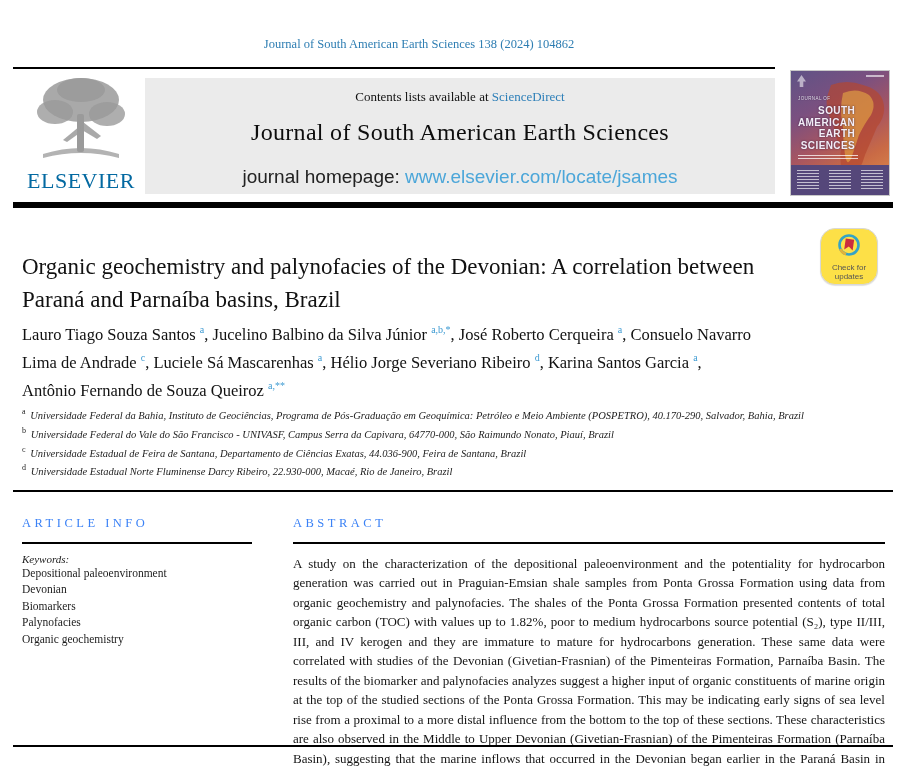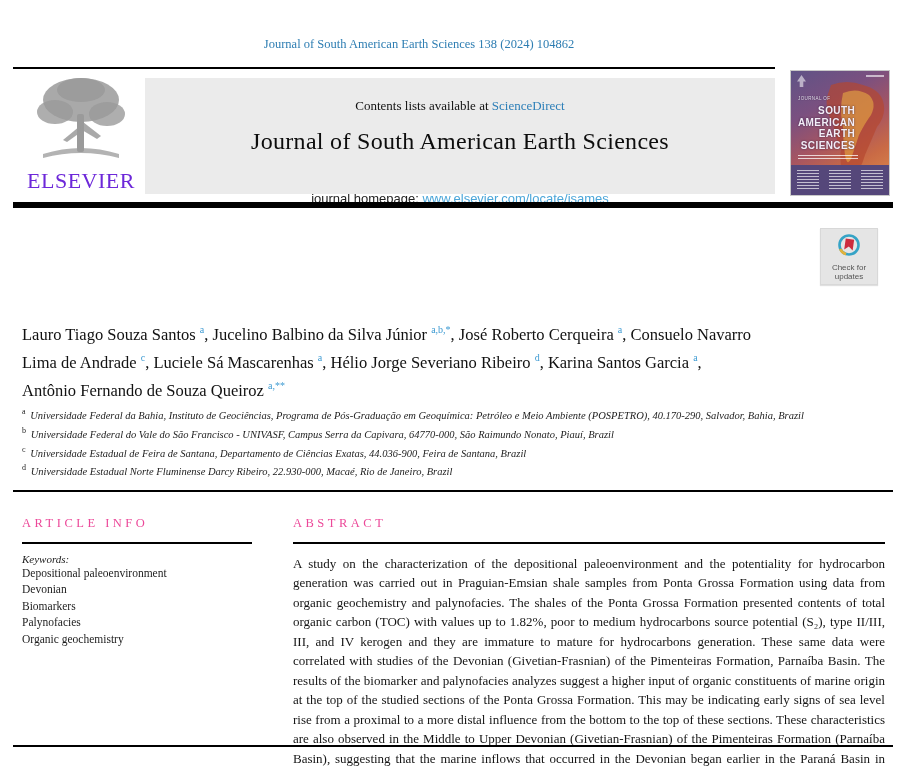--- a/index.html
+++ b/index.html
@@ -8,28 +8,28 @@
   #page { position: relative; width: 906px; height: 768px; background: #fff; }
 
   
   .citation { position: absolute; top: 37px; left: 0; width: 838px; text-align: center;
               font-size: 12.5px; color: #2d7db2; }
 
   
   .rule-thin-top { position: absolute; top: 67px; left: 13px; width: 762px; height: 2px; background: #000; }
   .masthead-panel { position: absolute; top: 78px; left: 145px; width: 630px; height: 116px;
                     background: #ebebeb; text-align: center; }
-  .contents-line { margin-top: 20px; font-size: 13px; color: #111; }
+  .contents-line { margin-top: 11px; font-size: 13px; color: #111; }
   .link-sd { color: #2d7fb8; cursor: pointer; }
   .journal-title { margin-top: 14px; font-size: 24px; color: #0d0d0d; letter-spacing: 0.3px; }
-  .homepage-line { margin-top: 36px; font-family: "Liberation Sans", sans-serif; font-size: 13px; color: #222; }
+  .homepage-line { margin-top: 20px; font-family: "Liberation Sans", sans-serif; font-size: 19px; color: #222; }
   .link-home { color: #4ba6d9; cursor: pointer; }
 
   .elsevier-logo { position: absolute; top: 74px; left: 20px; width: 122px; height: 122px; text-align: center; }
-  .elsevier-word { font-size: 22px; color: #6d28d9; letter-spacing: 0.5px; margin-top: -2px; }
+  .elsevier-word { font-size: 22px; color: #0369a1; letter-spacing: 0.5px; margin-top: -2px; }
 
   .cover-thumb { position: absolute; top: 70px; left: 790px; width: 100px; height: 126px;
                  border: 1px solid #c9c9c9; overflow: hidden;
                  background: linear-gradient(150deg, #5f5386 0%, #7a5080 28%, #a85560 52%, #c96a45 72%, #e0924c 100%); text-align: right; }
   .cover-map { position: absolute; top: 8px; right: 2px; width: 74px; height: 108px; opacity: 0.9; }
   .cover-title { position: absolute; top: 34px; left: 7px; color: #f3eef7;
                  font-family: "Liberation Sans", sans-serif; font-weight: bold; font-size: 10px;
                  line-height: 11.5px; letter-spacing: 0.4px; text-shadow: 0 0 2px rgba(40,20,60,0.8); }
   .cover-kicker { position: absolute; top: 25px; left: 7px; color: #e8e2ee; font-family: "Liberation Sans", sans-serif;
                   font-size: 4.5px; letter-spacing: 0.4px; text-shadow: 0 0 1px rgba(40,20,60,0.9); }
@@ -41,37 +41,37 @@
   .cover-tree { position: absolute; top: 4px; left: 6px; width: 9px; height: 12px;
                 background: rgba(255,255,255,0.55); clip-path: polygon(50% 0, 100% 55%, 70% 55%, 70% 100%, 30% 100%, 30% 55%, 0 55%); }
   .cover-issn { position: absolute; top: 4px; right: 5px; width: 18px; height: 2px; background: rgba(255,255,255,0.6); }
 
   .rule-thick { position: absolute; top: 202px; left: 13px; width: 880px; height: 6px; background: #000; }
 
   
   .article-title { position: absolute; top: 250px; left: 22px; width: 750px;
                    font-size: 23px; line-height: 33px; color: #111; }
   .check-badge { position: absolute; top: 228px; left: 820px; width: 58px; height: 57px;
-                 background: #e5e5e5; border: 1px solid #d8d8d8; border-radius: 0;
+                 background: #fde047; border: 1px solid #d8d8d8; border-radius: 15px;
                  text-align: center; cursor: pointer; box-shadow: 0 1px 1px rgba(0,0,0,0.12); }
   .check-badge svg { margin-top: 4px; }
   .check-badge .cb-label { font-family: "Liberation Sans", sans-serif; font-size: 8px;
                            line-height: 9px; color: #555; }
 
   .authors { position: absolute; top: 318px; left: 22px; width: 730px;
              font-size: 16.5px; line-height: 23.5px; color: #111; }
   .authors sup { color: #3d9ad2; font-size: 10px; }
   .affiliations { position: absolute; top: 404px; left: 22px; width: 862px; list-style: none; }
   .affiliations li { font-style: italic; font-size: 10.5px; line-height: 15.3px; color: #222; }
   .affiliations sup { font-style: normal; font-size: 8px; color: #222; padding-right: 2px; }
 
   .rule-mid { position: absolute; top: 490px; left: 13px; width: 880px; height: 2px; background: #000; }
 
   
-  .col-heading { font-size: 12.5px; letter-spacing: 3.5px; color: #ec4899; }
+  .col-heading { font-size: 12.5px; letter-spacing: 3.5px; color: #3b82f6; }
   .info-col { position: absolute; top: 516px; left: 22px; width: 230px; }
   .info-rule { margin-top: 11px; width: 230px; height: 1.5px; background: #000; }
   .keywords-label { margin-top: 9px; font-style: italic; font-size: 11px; color: #222; }
   .keyword-item { font-size: 11.5px; line-height: 16.5px; color: #1c1c1c; }
 
   .abstract-col { position: absolute; top: 516px; left: 293px; width: 592px; }
   .abstract-rule { margin-top: 11px; width: 592px; height: 1.5px; background: #000; }
   .abstract-text { margin-top: 10px; font-size: 13px; line-height: 19.5px; text-align: justify; color: #151515; }
 
   .rule-bottom { position: absolute; top: 745px; left: 13px; width: 880px; height: 2px; background: #000; }
@@ -128,20 +128,21 @@
     <div class="cover-sub"></div>
     <div class="cover-bottom">
       <div class="cover-col" style="left:6px"></div>
       <div class="cover-col" style="left:38px"></div>
       <div class="cover-col" style="left:70px"></div>
     </div>
   </div>
 
   <div class="rule-thick"></div>
 
+  <h1 class="article-title" style="font-weight:normal">Organic geochemistry and palynofacies of the Devonian: A correlation between Paraná and Parnaíba basins, Brazil</h1>
 
   <div class="check-badge">
     <svg width="26" height="26" viewBox="0 0 26 26">
       <circle cx="13" cy="12" r="9.5" fill="none" stroke="#35a3c6" stroke-width="2.6"></circle>
       <path d="M4.2 16 A9.5 9.5 0 0 0 10 21.2" fill="none" stroke="#e3b23a" stroke-width="2.6"></path>
       <path d="M9 6 L17.5 6 L17.5 17 L13.2 13.6 L9 17 Z" fill="#cc2c3e" transform="rotate(8 13 11)"></path>
     </svg>
     <div class="cb-label">
       <div>Check for</div>
       <div>updates</div>

